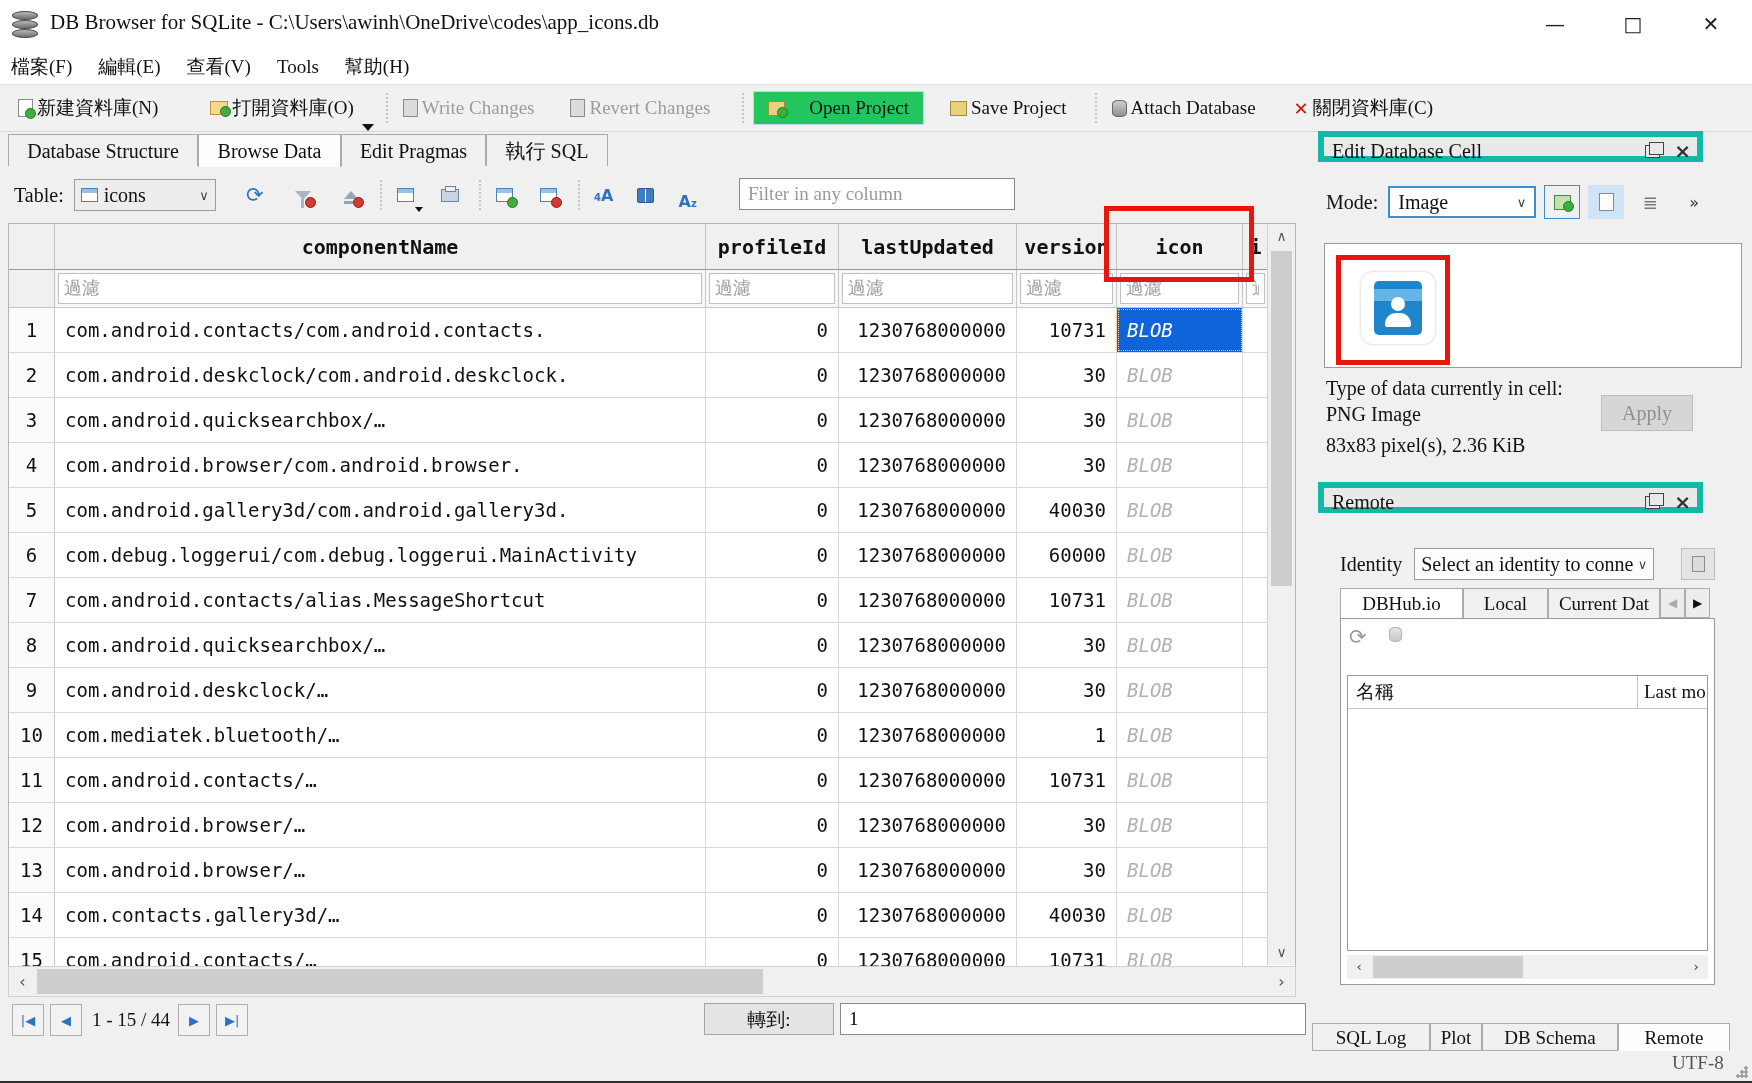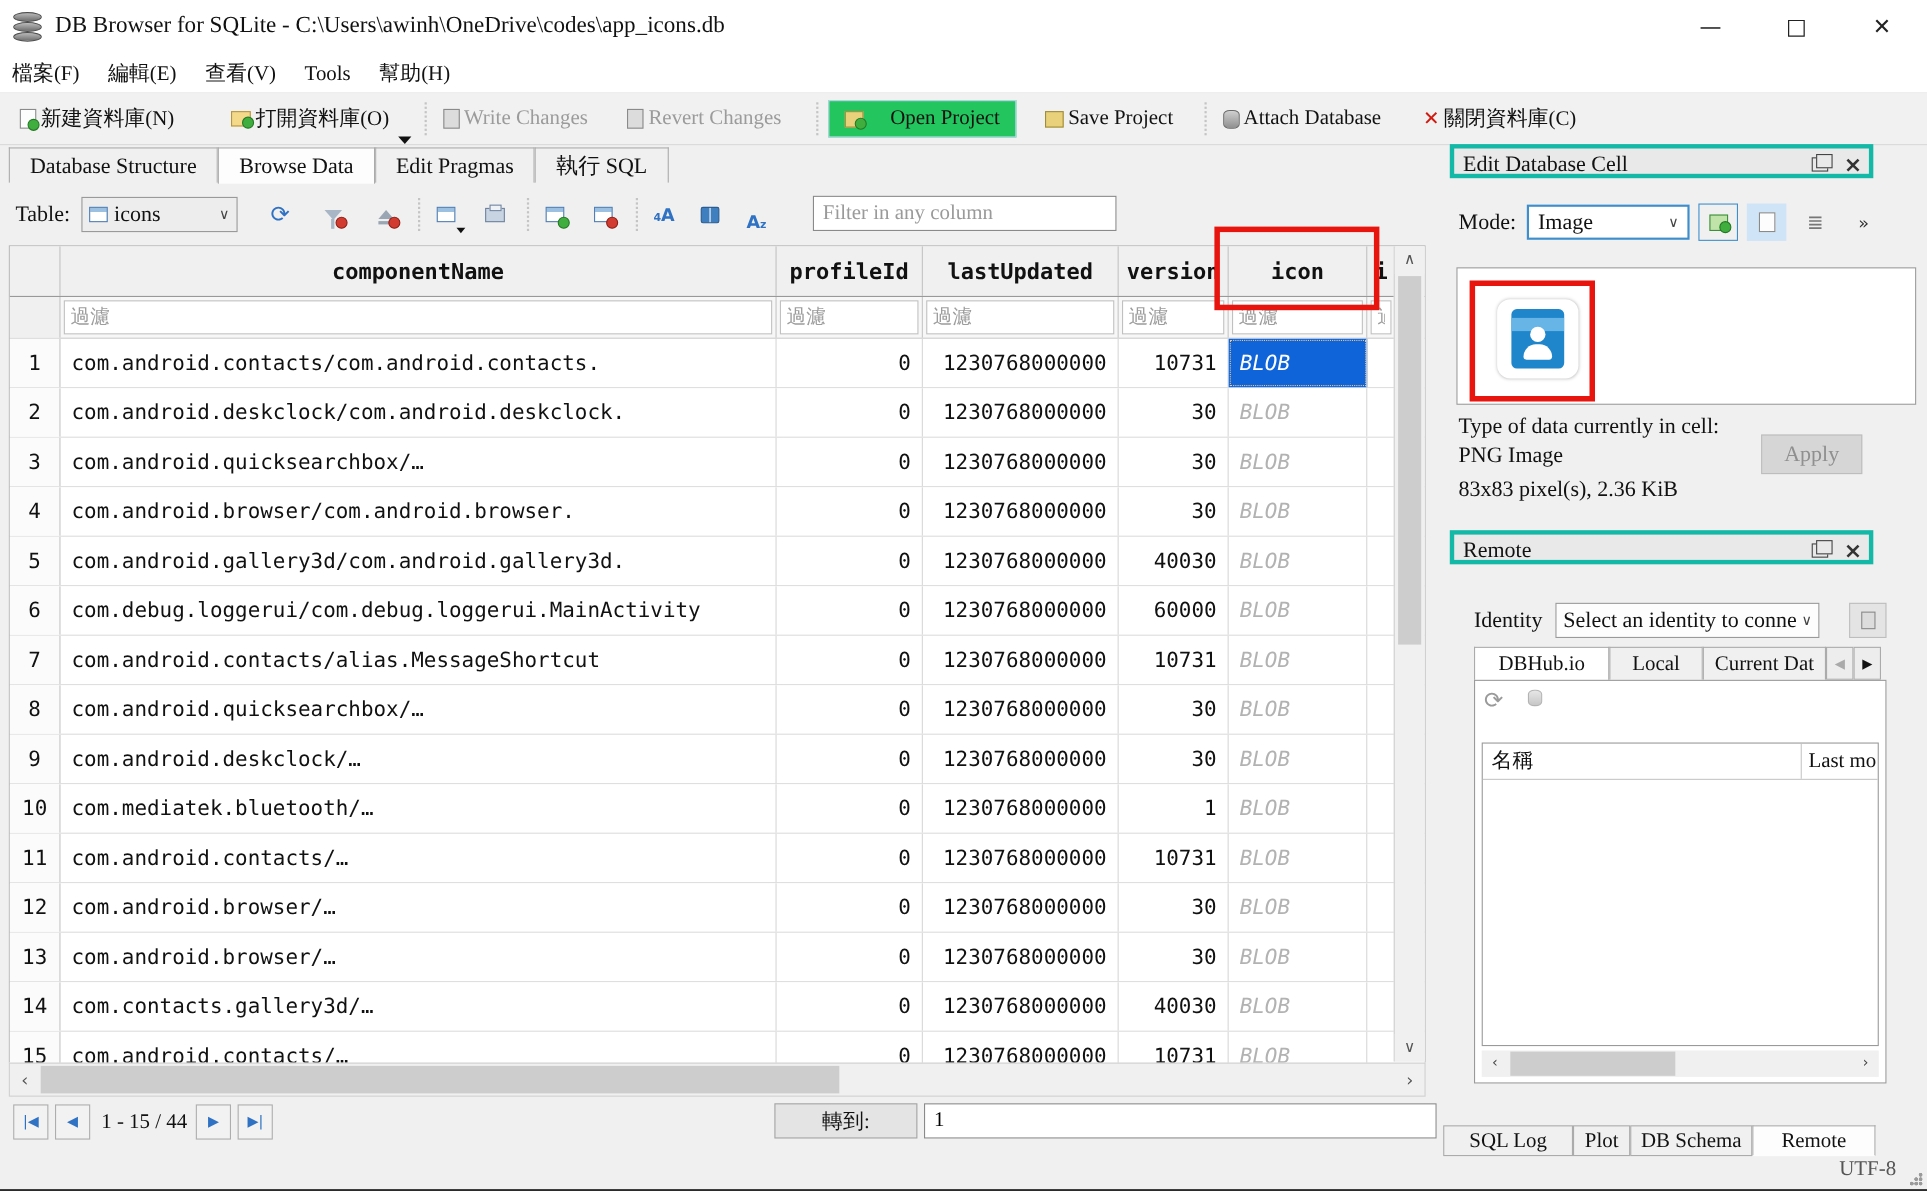--- a/index.html
+++ b/index.html
@@ -107,21 +107,21 @@
   .pgbtn{width:30px;height:30px;border:1px solid #adadad;background:#f2f2f2;margin-right:6px;
          display:flex;align-items:center;justify-content:center;color:#2f72c4;
          font-family:"DejaVu Sans",sans-serif;font-size:13px;}
   #pg-range{margin:0 8px 0 4px;white-space:nowrap;}
   #goto-btn{position:absolute;left:696px;top:2px;width:130px;height:32px;background:#e4e4e4;
             border:1px solid #a5a5a5;text-align:center;line-height:32px;box-sizing:border-box;}
   #goto-input{position:absolute;left:832px;top:2px;width:466px;height:32px;box-sizing:border-box;
               border:1px solid #8a8a8a;font-family:"Liberation Serif",serif;font-size:19px;padding:0 8px;}
   
   #dock{left:1312px;top:131px;width:440px;height:924px;}
-  .panel-title{position:absolute;left:6px;width:385px;height:31px;background:#e9e9e9;border:4px solid #14b8a6;
+  .panel-title{position:absolute;left:6px;width:385px;height:31px;background:#e9e9e9;border:6px solid #14b8a6;
                box-sizing:border-box;font-size:20px;padding-left:8px;line-height:29px;}
   .pt-btns{position:absolute;right:6px;top:4px;display:flex;gap:14px;align-items:center;}
   .float-ic{width:13px;height:11px;border:1px solid #444;position:relative;background:#e9e9e9;}
   .float-ic::after{content:"";position:absolute;left:3px;top:-4px;width:13px;height:11px;border:1px solid #444;background:#e9e9e9;}
   .close-ic{font-family:"DejaVu Sans",sans-serif;font-size:20px;color:#333;line-height:20px;font-weight:bold;}
   #mode-row{position:absolute;left:14px;top:54px;display:flex;align-items:center;font-size:20px;}
   #mode-select{margin-left:10px;width:148px;height:32px;border:2px solid #3f8ecc;background:#fff;
       display:flex;align-items:center;padding:0 8px;box-sizing:border-box;}
   #mode-select .chev{margin-left:auto;font-family:"DejaVu Sans",sans-serif;font-size:13px;color:#444;}
   .mode-btn{width:36px;height:34px;margin-left:8px;display:flex;align-items:center;justify-content:center;box-sizing:border-box;}
@@ -569,21 +569,21 @@
     <div id="remote-hscroll">
       <div class="rs-arrow" style="left:0;">‹</div>
       <div id="remote-hthumb"></div>
       <div class="rs-arrow" style="right:0;">›</div>
     </div>
   </div>
 
   <div id="docktabs">
     <div class="dtab" style="width:118px;">SQL Log</div>
     <div class="dtab" style="width:52px;">Plot</div>
-    <div class="dtab" style="width:111px;">DB Schema</div>
+    <div class="dtab" style="width:136px;">DB Schema</div>
     <div class="dtab active" style="width:112px;">Remote</div>
   </div>
 </div>
 
 <div class="abs" id="statusenc">UTF-8</div>
 <div class="abs" id="grip"></div>
 
 <div class="redrect" id="red-header"></div>
 <div class="redrect" id="red-preview"></div>
 

